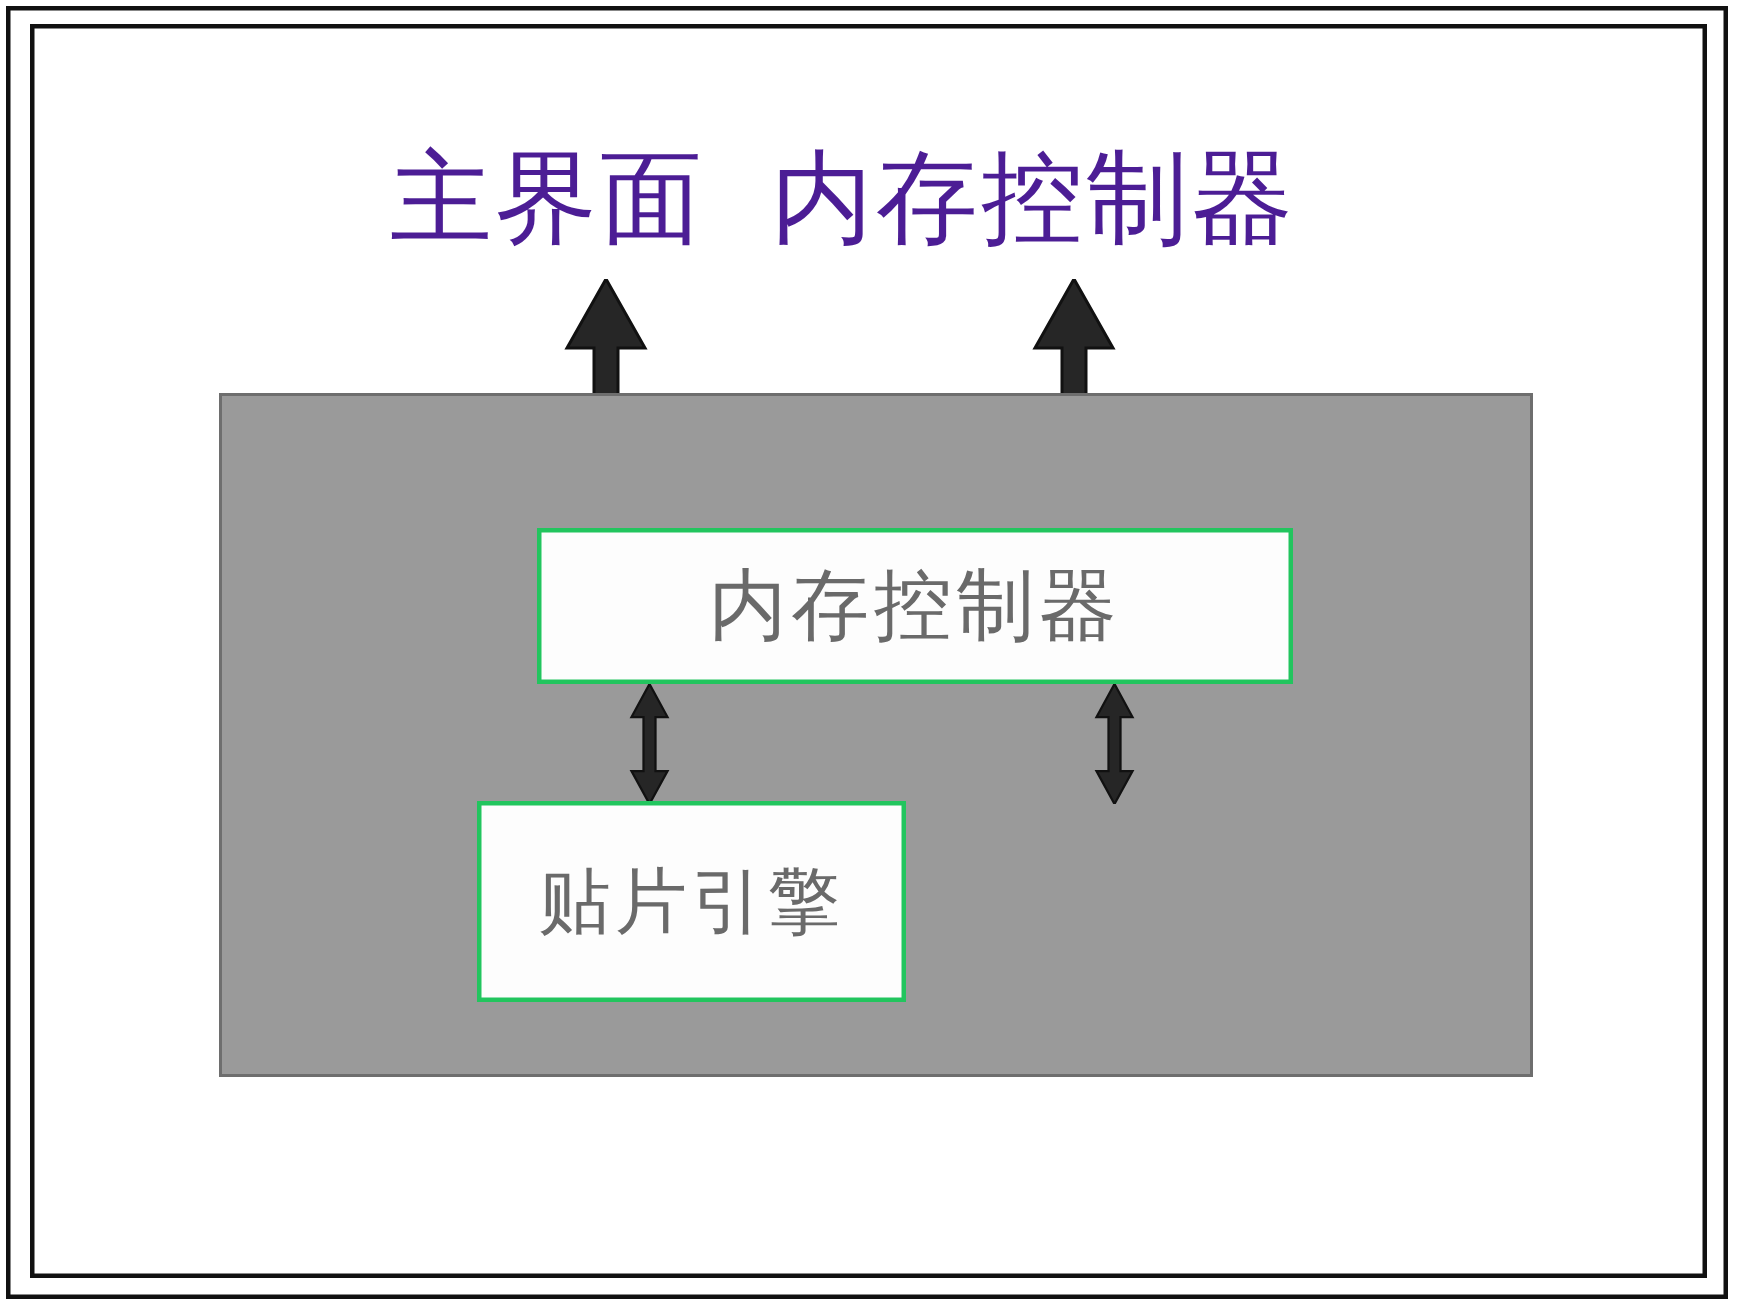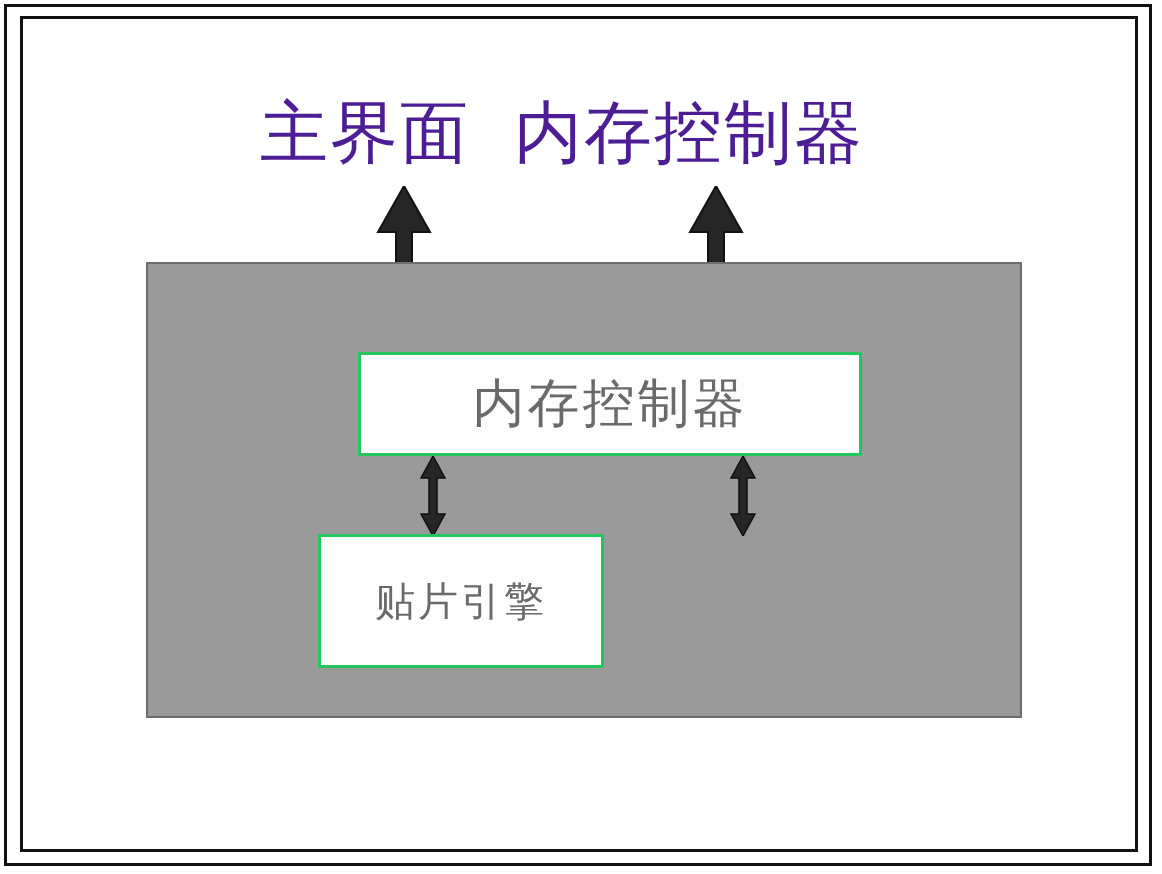--- a/index.html
+++ b/index.html
@@ -81,21 +81,21 @@
     position: absolute;
     background: #fdfdfd;
     border: 3px solid #22c55e;
     box-sizing: border-box;
     display: flex;
     align-items: center;
     justify-content: center;
     margin-left: 16px;
   }
   .box-label {
-    font-size: 40px;
+    font-size: 48px;
     color: #6a6a6a;
     letter-spacing: 3px;
     white-space: nowrap;
     font-family: "Liberation Serif", serif;
   }
 
   .box-controller {
     left: 342px;
     top: 352px;
     width: 504px;

